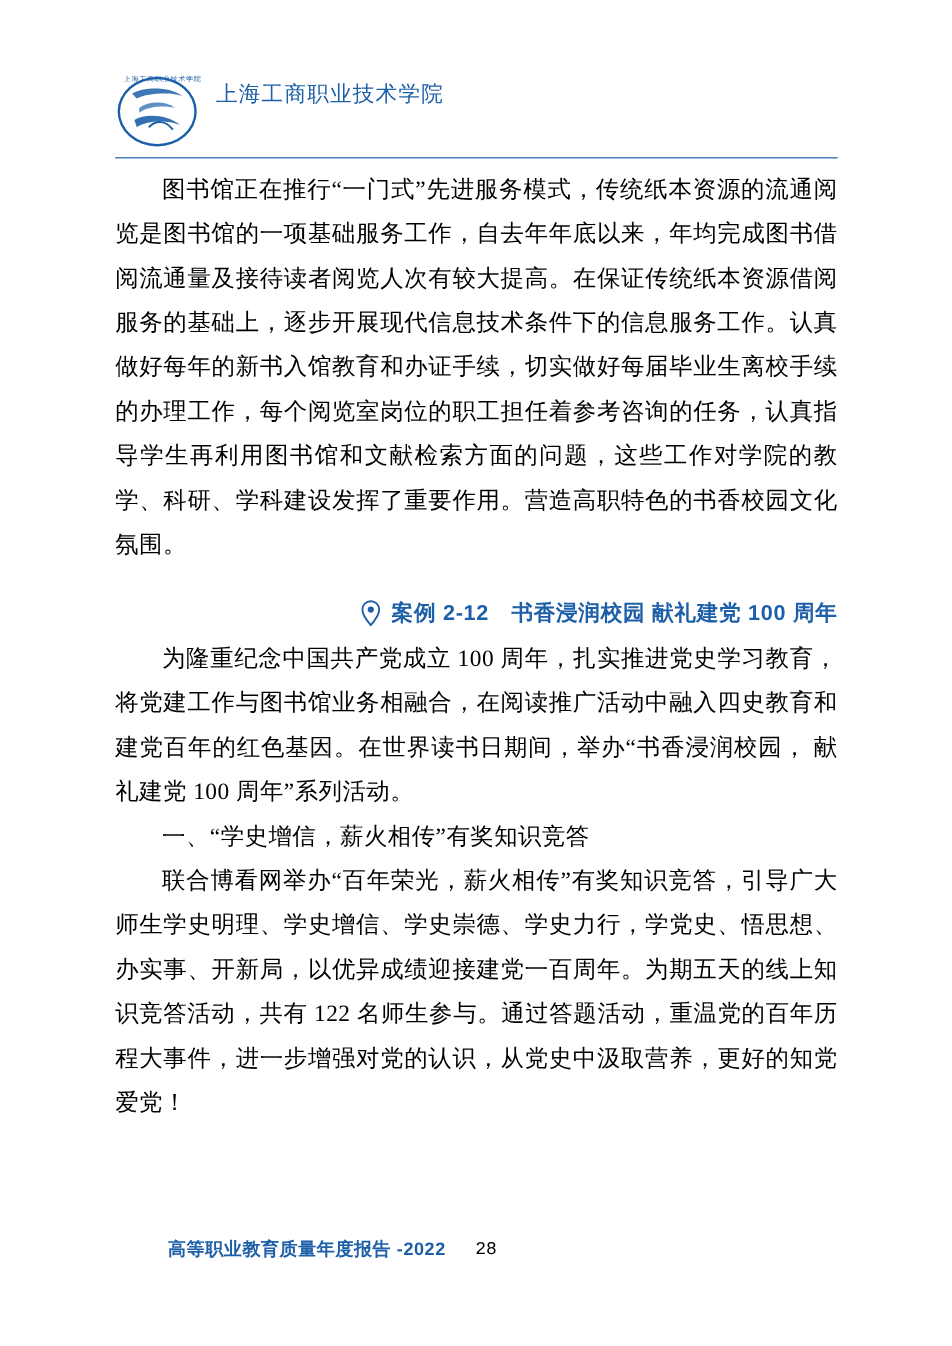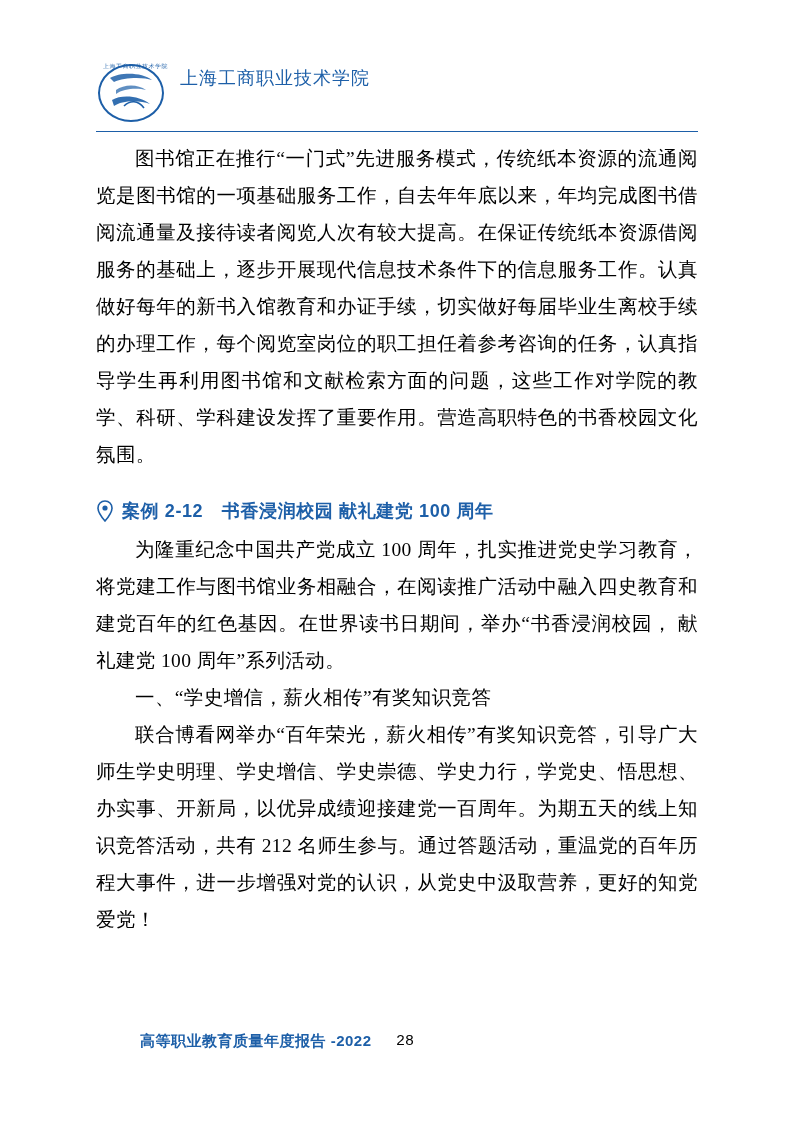--- a/index.html
+++ b/index.html
@@ -113,20 +113,21 @@
   p.indent {
     text-indent: 39px;
   }
 
   
   .case-heading {
     display: flex;
     align-items: center;
     margin-top: 26px;
     margin-bottom: 8px;
+    justify-content: flex-end;
   }
   .case-bullet {
     width: 18px;
     height: 22px;
     margin-right: 8px;
     position: relative;
     flex: 0 0 auto;
   }
   .case-bullet svg { display: block; }
   .case-title {
@@ -199,21 +200,21 @@
           <circle cx="9" cy="8" r="2.6" fill="#1d5fa8"></circle>
         </svg>
       </span>
       <span class="case-title">案例 2-12　书香浸润校园 献礼建党 100 周年</span>
     </div>
 
     <p class="para indent">为隆重纪念中国共产党成立 100 周年，扎实推进党史学习教育，将党建工作与图书馆业务相融合，在阅读推广活动中融入四史教育和建党百年的红色基因。在世界读书日期间，举办“书香浸润校园， 献礼建党 100 周年”系列活动。</p>
 
     <p class="para indent">一、“学史增信，薪火相传”有奖知识竞答</p>
 
-    <p class="para indent">联合博看网举办“百年荣光，薪火相传”有奖知识竞答，引导广大师生学史明理、学史增信、学史崇德、学史力行，学党史、悟思想、办实事、开新局，以优异成绩迎接建党一百周年。为期五天的线上知识竞答活动，共有 212 名师生参与。通过答题活动，重温党的百年历程大事件，进一步增强对党的认识，从党史中汲取营养，更好的知党爱党！</p>
+    <p class="para indent">联合博看网举办“百年荣光，薪火相传”有奖知识竞答，引导广大师生学史明理、学史增信、学史崇德、学史力行，学党史、悟思想、办实事、开新局，以优异成绩迎接建党一百周年。为期五天的线上知识竞答活动，共有 122 名师生参与。通过答题活动，重温党的百年历程大事件，进一步增强对党的认识，从党史中汲取营养，更好的知党爱党！</p>
 
   </div>
 
   <div class="footer">
     <div class="footer-left">高等职业教育质量年度报告 -2022</div>
     <div class="footer-page">28</div>
   </div>
 
 </div>
 

